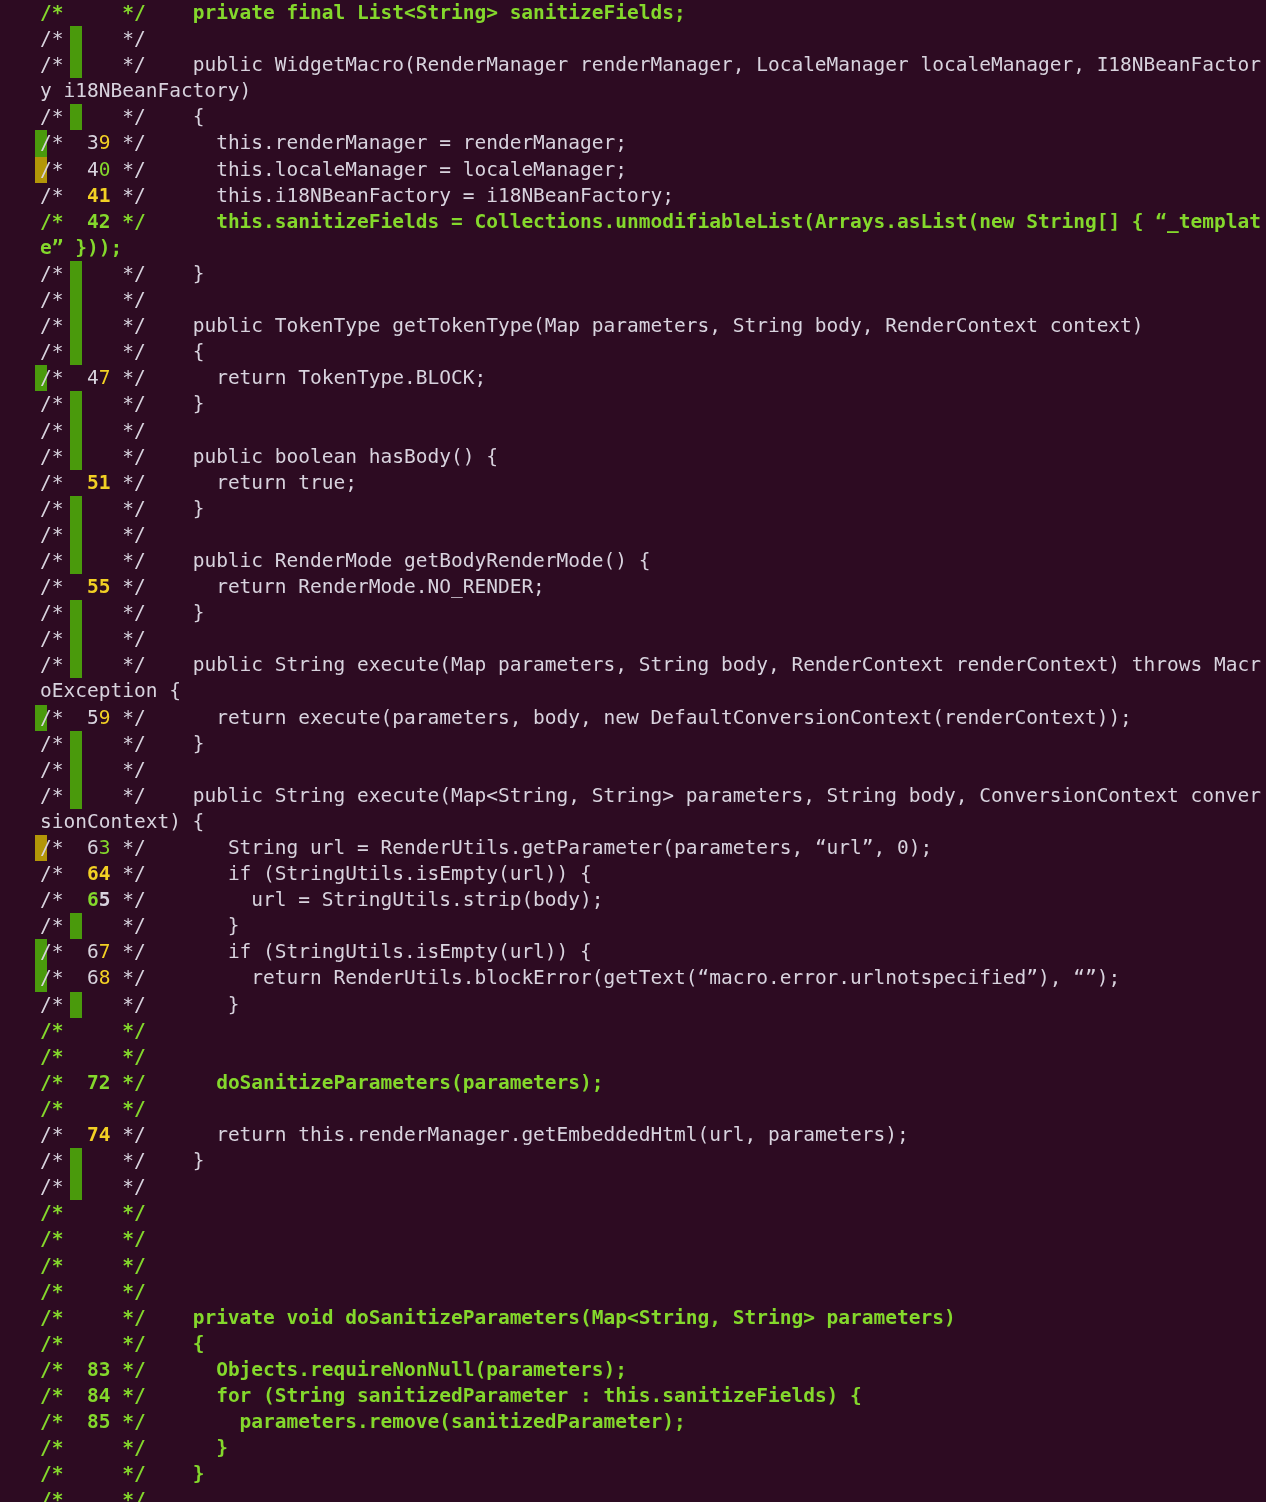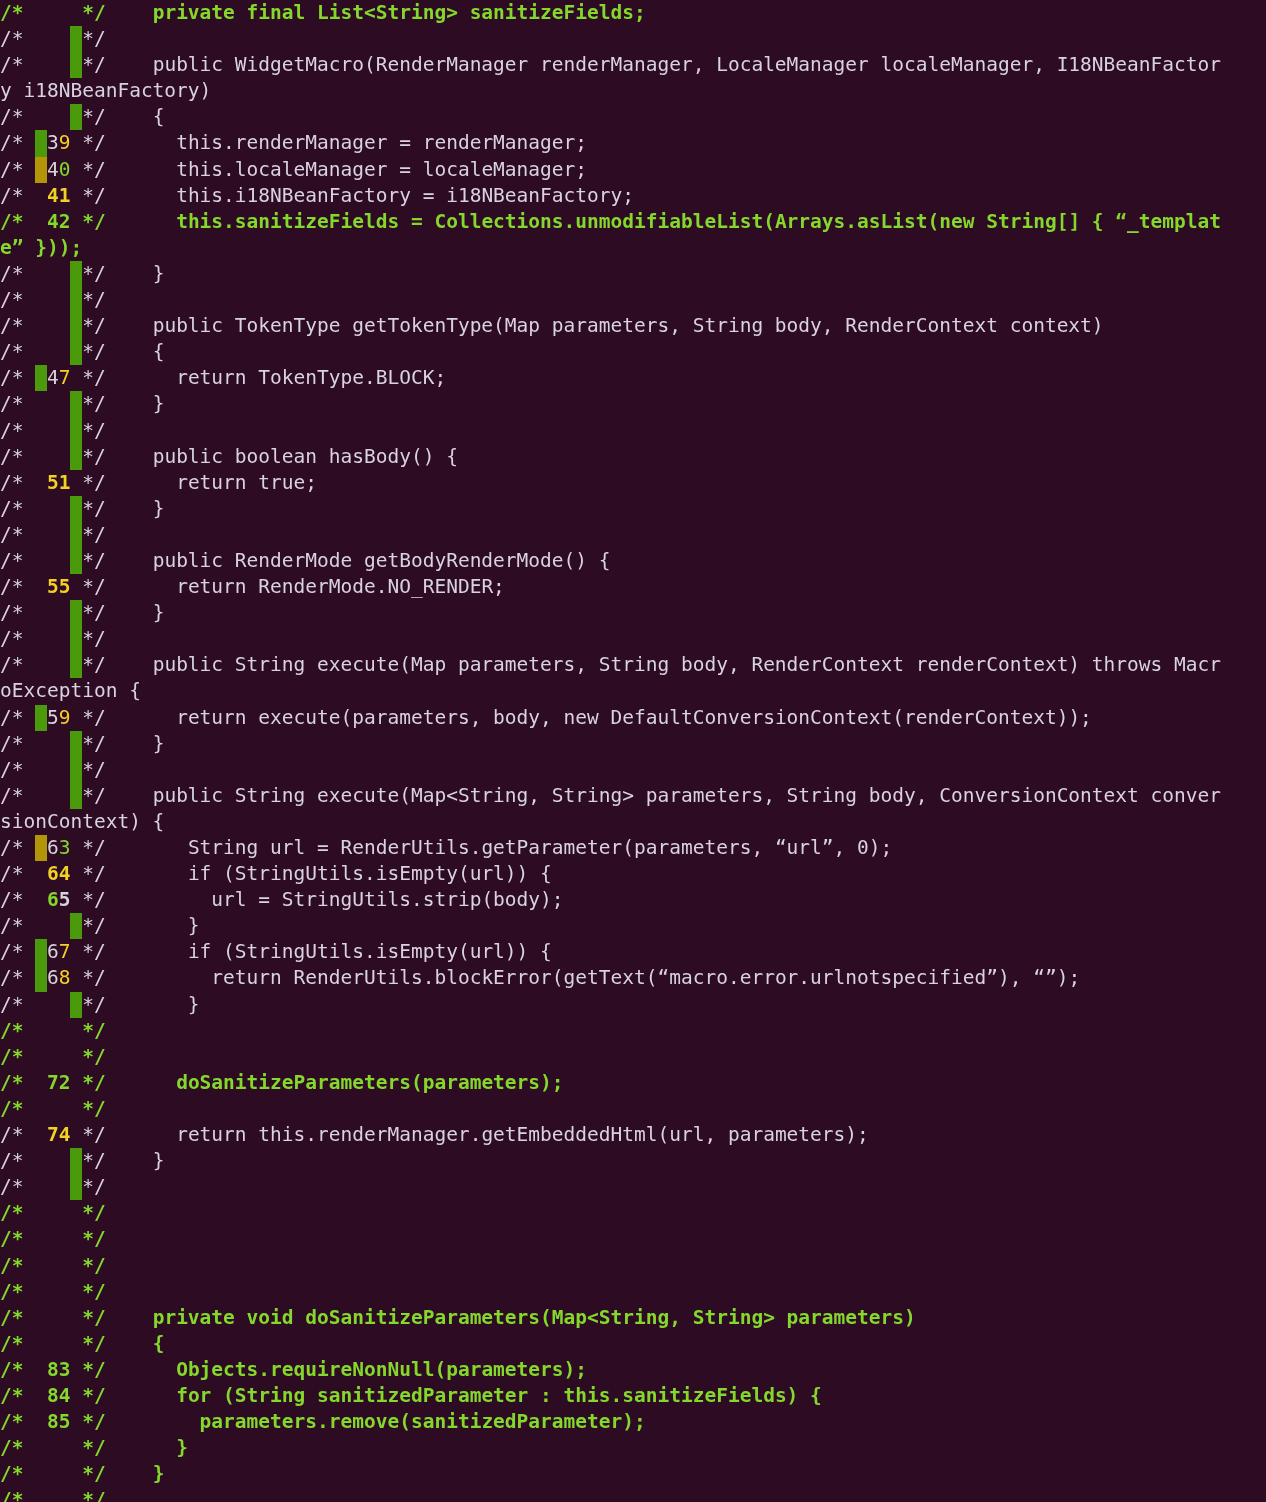--- a/index.html
+++ b/index.html
@@ -41,18 +41,18 @@
     position: absolute;
     width: 11.72px;
     top: 0;
     height: 26.1px;
     z-index: 0;
   }
   .bar-green  { background: #4a9a0c; }
   .bar-yellow { background: #b39608; }
   .col3 { left: 35.16px; }
   .col6 { left: 70.32px; }
-  .txt { position: relative; z-index: 1; }
+  .txt { position: relative; z-index: 1; margin-left: 40px; }
 </style>
 </head>
 <body>
 
 <div id="terminal"><div class="line"><span class="txt"><span class="fg-green b">/*</span><span class="fg-green b">    </span><span class="fg-green b"> </span><span class="fg-green b">*/</span><span class="fg-green b">    private final List&lt;String&gt; sanitizeFields;</span></span></div><div class="line"><div class="bar bar-green col6"></div><span class="txt"><span class="fg-white">/*</span><span class="fg-white">    </span><span class="fg-white"> </span><span class="fg-white">*/</span></span></div><div class="line"><div class="bar bar-green col6"></div><span class="txt"><span class="fg-white">/*</span><span class="fg-white">    </span><span class="fg-white"> </span><span class="fg-white">*/</span><span class="fg-white">    public WidgetMacro(RenderManager renderManager, LocaleManager localeManager, I18NBeanFactor</span></span></div><div class="line"><span class="txt"><span class="fg-white">y i18NBeanFactory)</span></span></div><div class="line"><div class="bar bar-green col6"></div><span class="txt"><span class="fg-white">/*</span><span class="fg-white">    </span><span class="fg-white"> </span><span class="fg-white">*/</span><span class="fg-white">    {</span></span></div><div class="line"><div class="bar bar-green col3"></div><span class="txt"><span class="fg-white">/*</span><span class="fg-white">  </span><span class="fg-white">3</span><span class="fg-yellow">9</span><span class="fg-white"> </span><span class="fg-white">*/</span><span class="fg-white">      this.renderManager = renderManager;</span></span></div><div class="line"><div class="bar bar-yellow col3"></div><span class="txt"><span class="fg-white">/*</span><span class="fg-white">  </span><span class="fg-white">4</span><span class="fg-green">0</span><span class="fg-white"> </span><span class="fg-white">*/</span><span class="fg-white">      this.localeManager = localeManager;</span></span></div><div class="line"><span class="txt"><span class="fg-white">/*</span><span class="fg-white">  </span><span class="fg-yellow b">4</span><span class="fg-yellow b">1</span><span class="fg-white"> </span><span class="fg-white">*/</span><span class="fg-white">      this.i18NBeanFactory = i18NBeanFactory;</span></span></div><div class="line"><span class="txt"><span class="fg-green b">/*</span><span class="fg-green b">  </span><span class="fg-green b">4</span><span class="fg-green b">2</span><span class="fg-green b"> </span><span class="fg-green b">*/</span><span class="fg-green b">      this.sanitizeFields = Collections.unmodifiableList(Arrays.asList(new String[] { “_templat</span></span></div><div class="line"><span class="txt"><span class="fg-green b">e” }));</span></span></div><div class="line"><div class="bar bar-green col6"></div><span class="txt"><span class="fg-white">/*</span><span class="fg-white">    </span><span class="fg-white"> </span><span class="fg-white">*/</span><span class="fg-white">    }</span></span></div><div class="line"><div class="bar bar-green col6"></div><span class="txt"><span class="fg-white">/*</span><span class="fg-white">    </span><span class="fg-white"> </span><span class="fg-white">*/</span></span></div><div class="line"><div class="bar bar-green col6"></div><span class="txt"><span class="fg-white">/*</span><span class="fg-white">    </span><span class="fg-white"> </span><span class="fg-white">*/</span><span class="fg-white">    public TokenType getTokenType(Map parameters, String body, RenderContext context)</span></span></div><div class="line"><div class="bar bar-green col6"></div><span class="txt"><span class="fg-white">/*</span><span class="fg-white">    </span><span class="fg-white"> </span><span class="fg-white">*/</span><span class="fg-white">    {</span></span></div><div class="line"><div class="bar bar-green col3"></div><span class="txt"><span class="fg-white">/*</span><span class="fg-white">  </span><span class="fg-white">4</span><span class="fg-yellow">7</span><span class="fg-white"> </span><span class="fg-white">*/</span><span class="fg-white">      return TokenType.BLOCK;</span></span></div><div class="line"><div class="bar bar-green col6"></div><span class="txt"><span class="fg-white">/*</span><span class="fg-white">    </span><span class="fg-white"> </span><span class="fg-white">*/</span><span class="fg-white">    }</span></span></div><div class="line"><div class="bar bar-green col6"></div><span class="txt"><span class="fg-white">/*</span><span class="fg-white">    </span><span class="fg-white"> </span><span class="fg-white">*/</span></span></div><div class="line"><div class="bar bar-green col6"></div><span class="txt"><span class="fg-white">/*</span><span class="fg-white">    </span><span class="fg-white"> </span><span class="fg-white">*/</span><span class="fg-white">    public boolean hasBody() {</span></span></div><div class="line"><span class="txt"><span class="fg-white">/*</span><span class="fg-white">  </span><span class="fg-yellow b">5</span><span class="fg-yellow b">1</span><span class="fg-white"> </span><span class="fg-white">*/</span><span class="fg-white">      return true;</span></span></div><div class="line"><div class="bar bar-green col6"></div><span class="txt"><span class="fg-white">/*</span><span class="fg-white">    </span><span class="fg-white"> </span><span class="fg-white">*/</span><span class="fg-white">    }</span></span></div><div class="line"><div class="bar bar-green col6"></div><span class="txt"><span class="fg-white">/*</span><span class="fg-white">    </span><span class="fg-white"> </span><span class="fg-white">*/</span></span></div><div class="line"><div class="bar bar-green col6"></div><span class="txt"><span class="fg-white">/*</span><span class="fg-white">    </span><span class="fg-white"> </span><span class="fg-white">*/</span><span class="fg-white">    public RenderMode getBodyRenderMode() {</span></span></div><div class="line"><span class="txt"><span class="fg-white">/*</span><span class="fg-white">  </span><span class="fg-yellow b">5</span><span class="fg-yellow b">5</span><span class="fg-white"> </span><span class="fg-white">*/</span><span class="fg-white">      return RenderMode.NO_RENDER;</span></span></div><div class="line"><div class="bar bar-green col6"></div><span class="txt"><span class="fg-white">/*</span><span class="fg-white">    </span><span class="fg-white"> </span><span class="fg-white">*/</span><span class="fg-white">    }</span></span></div><div class="line"><div class="bar bar-green col6"></div><span class="txt"><span class="fg-white">/*</span><span class="fg-white">    </span><span class="fg-white"> </span><span class="fg-white">*/</span></span></div><div class="line"><div class="bar bar-green col6"></div><span class="txt"><span class="fg-white">/*</span><span class="fg-white">    </span><span class="fg-white"> </span><span class="fg-white">*/</span><span class="fg-white">    public String execute(Map parameters, String body, RenderContext renderContext) throws Macr</span></span></div><div class="line"><span class="txt"><span class="fg-white">oException {</span></span></div><div class="line"><div class="bar bar-green col3"></div><span class="txt"><span class="fg-white">/*</span><span class="fg-white">  </span><span class="fg-white">5</span><span class="fg-yellow">9</span><span class="fg-white"> </span><span class="fg-white">*/</span><span class="fg-white">      return execute(parameters, body, new DefaultConversionContext(renderContext));</span></span></div><div class="line"><div class="bar bar-green col6"></div><span class="txt"><span class="fg-white">/*</span><span class="fg-white">    </span><span class="fg-white"> </span><span class="fg-white">*/</span><span class="fg-white">    }</span></span></div><div class="line"><div class="bar bar-green col6"></div><span class="txt"><span class="fg-white">/*</span><span class="fg-white">    </span><span class="fg-white"> </span><span class="fg-white">*/</span></span></div><div class="line"><div class="bar bar-green col6"></div><span class="txt"><span class="fg-white">/*</span><span class="fg-white">    </span><span class="fg-white"> </span><span class="fg-white">*/</span><span class="fg-white">    public String execute(Map&lt;String, String&gt; parameters, String body, ConversionContext conver</span></span></div><div class="line"><span class="txt"><span class="fg-white">sionContext) {</span></span></div><div class="line"><div class="bar bar-yellow col3"></div><span class="txt"><span class="fg-white">/*</span><span class="fg-white">  </span><span class="fg-white">6</span><span class="fg-green">3</span><span class="fg-white"> </span><span class="fg-white">*/</span><span class="fg-white">       String url = RenderUtils.getParameter(parameters, “url”, 0);</span></span></div><div class="line"><span class="txt"><span class="fg-white">/*</span><span class="fg-white">  </span><span class="fg-yellow b">6</span><span class="fg-yellow b">4</span><span class="fg-white"> </span><span class="fg-white">*/</span><span class="fg-white">       if (StringUtils.isEmpty(url)) {</span></span></div><div class="line"><span class="txt"><span class="fg-white">/*</span><span class="fg-white">  </span><span class="fg-green b">6</span><span class="fg-white b">5</span><span class="fg-white"> </span><span class="fg-white">*/</span><span class="fg-white">         url = StringUtils.strip(body);</span></span></div><div class="line"><div class="bar bar-green col6"></div><span class="txt"><span class="fg-white">/*</span><span class="fg-white">    </span><span class="fg-white"> </span><span class="fg-white">*/</span><span class="fg-white">       }</span></span></div><div class="line"><div class="bar bar-green col3"></div><span class="txt"><span class="fg-white">/*</span><span class="fg-white">  </span><span class="fg-white">6</span><span class="fg-yellow">7</span><span class="fg-white"> </span><span class="fg-white">*/</span><span class="fg-white">       if (StringUtils.isEmpty(url)) {</span></span></div><div class="line"><div class="bar bar-green col3"></div><span class="txt"><span class="fg-white">/*</span><span class="fg-white">  </span><span class="fg-white">6</span><span class="fg-yellow">8</span><span class="fg-white"> </span><span class="fg-white">*/</span><span class="fg-white">         return RenderUtils.blockError(getText(“macro.error.urlnotspecified”), “”);</span></span></div><div class="line"><div class="bar bar-green col6"></div><span class="txt"><span class="fg-white">/*</span><span class="fg-white">    </span><span class="fg-white"> </span><span class="fg-white">*/</span><span class="fg-white">       }</span></span></div><div class="line"><span class="txt"><span class="fg-green b">/*</span><span class="fg-green b">    </span><span class="fg-green b"> </span><span class="fg-green b">*/</span></span></div><div class="line"><span class="txt"><span class="fg-green b">/*</span><span class="fg-green b">    </span><span class="fg-green b"> </span><span class="fg-green b">*/</span></span></div><div class="line"><span class="txt"><span class="fg-green b">/*</span><span class="fg-green b">  </span><span class="fg-green b">7</span><span class="fg-green b">2</span><span class="fg-green b"> </span><span class="fg-green b">*/</span><span class="fg-green b">      doSanitizeParameters(parameters);</span></span></div><div class="line"><span class="txt"><span class="fg-green b">/*</span><span class="fg-green b">    </span><span class="fg-green b"> </span><span class="fg-green b">*/</span></span></div><div class="line"><span class="txt"><span class="fg-white">/*</span><span class="fg-white">  </span><span class="fg-yellow b">7</span><span class="fg-yellow b">4</span><span class="fg-white"> </span><span class="fg-white">*/</span><span class="fg-white">      return this.renderManager.getEmbeddedHtml(url, parameters);</span></span></div><div class="line"><div class="bar bar-green col6"></div><span class="txt"><span class="fg-white">/*</span><span class="fg-white">    </span><span class="fg-white"> </span><span class="fg-white">*/</span><span class="fg-white">    }</span></span></div><div class="line"><div class="bar bar-green col6"></div><span class="txt"><span class="fg-white">/*</span><span class="fg-white">    </span><span class="fg-white"> </span><span class="fg-white">*/</span></span></div><div class="line"><span class="txt"><span class="fg-green b">/*</span><span class="fg-green b">    </span><span class="fg-green b"> </span><span class="fg-green b">*/</span></span></div><div class="line"><span class="txt"><span class="fg-green b">/*</span><span class="fg-green b">    </span><span class="fg-green b"> </span><span class="fg-green b">*/</span></span></div><div class="line"><span class="txt"><span class="fg-green b">/*</span><span class="fg-green b">    </span><span class="fg-green b"> </span><span class="fg-green b">*/</span></span></div><div class="line"><span class="txt"><span class="fg-green b">/*</span><span class="fg-green b">    </span><span class="fg-green b"> </span><span class="fg-green b">*/</span></span></div><div class="line"><span class="txt"><span class="fg-green b">/*</span><span class="fg-green b">    </span><span class="fg-green b"> </span><span class="fg-green b">*/</span><span class="fg-green b">    private void doSanitizeParameters(Map&lt;String, String&gt; parameters)</span></span></div><div class="line"><span class="txt"><span class="fg-green b">/*</span><span class="fg-green b">    </span><span class="fg-green b"> </span><span class="fg-green b">*/</span><span class="fg-green b">    {</span></span></div><div class="line"><span class="txt"><span class="fg-green b">/*</span><span class="fg-green b">  </span><span class="fg-green b">8</span><span class="fg-green b">3</span><span class="fg-green b"> </span><span class="fg-green b">*/</span><span class="fg-green b">      Objects.requireNonNull(parameters);</span></span></div><div class="line"><span class="txt"><span class="fg-green b">/*</span><span class="fg-green b">  </span><span class="fg-green b">8</span><span class="fg-green b">4</span><span class="fg-green b"> </span><span class="fg-green b">*/</span><span class="fg-green b">      for (String sanitizedParameter : this.sanitizeFields) {</span></span></div><div class="line"><span class="txt"><span class="fg-green b">/*</span><span class="fg-green b">  </span><span class="fg-green b">8</span><span class="fg-green b">5</span><span class="fg-green b"> </span><span class="fg-green b">*/</span><span class="fg-green b">        parameters.remove(sanitizedParameter);</span></span></div><div class="line"><span class="txt"><span class="fg-green b">/*</span><span class="fg-green b">    </span><span class="fg-green b"> </span><span class="fg-green b">*/</span><span class="fg-green b">      }</span></span></div><div class="line"><span class="txt"><span class="fg-green b">/*</span><span class="fg-green b">    </span><span class="fg-green b"> </span><span class="fg-green b">*/</span><span class="fg-green b">    }</span></span></div><div class="line"><span class="txt"><span class="fg-green b">/*</span><span class="fg-green b">    </span><span class="fg-green b"> </span><span class="fg-green b">*/</span></span></div></div>
 
 </body></html>

